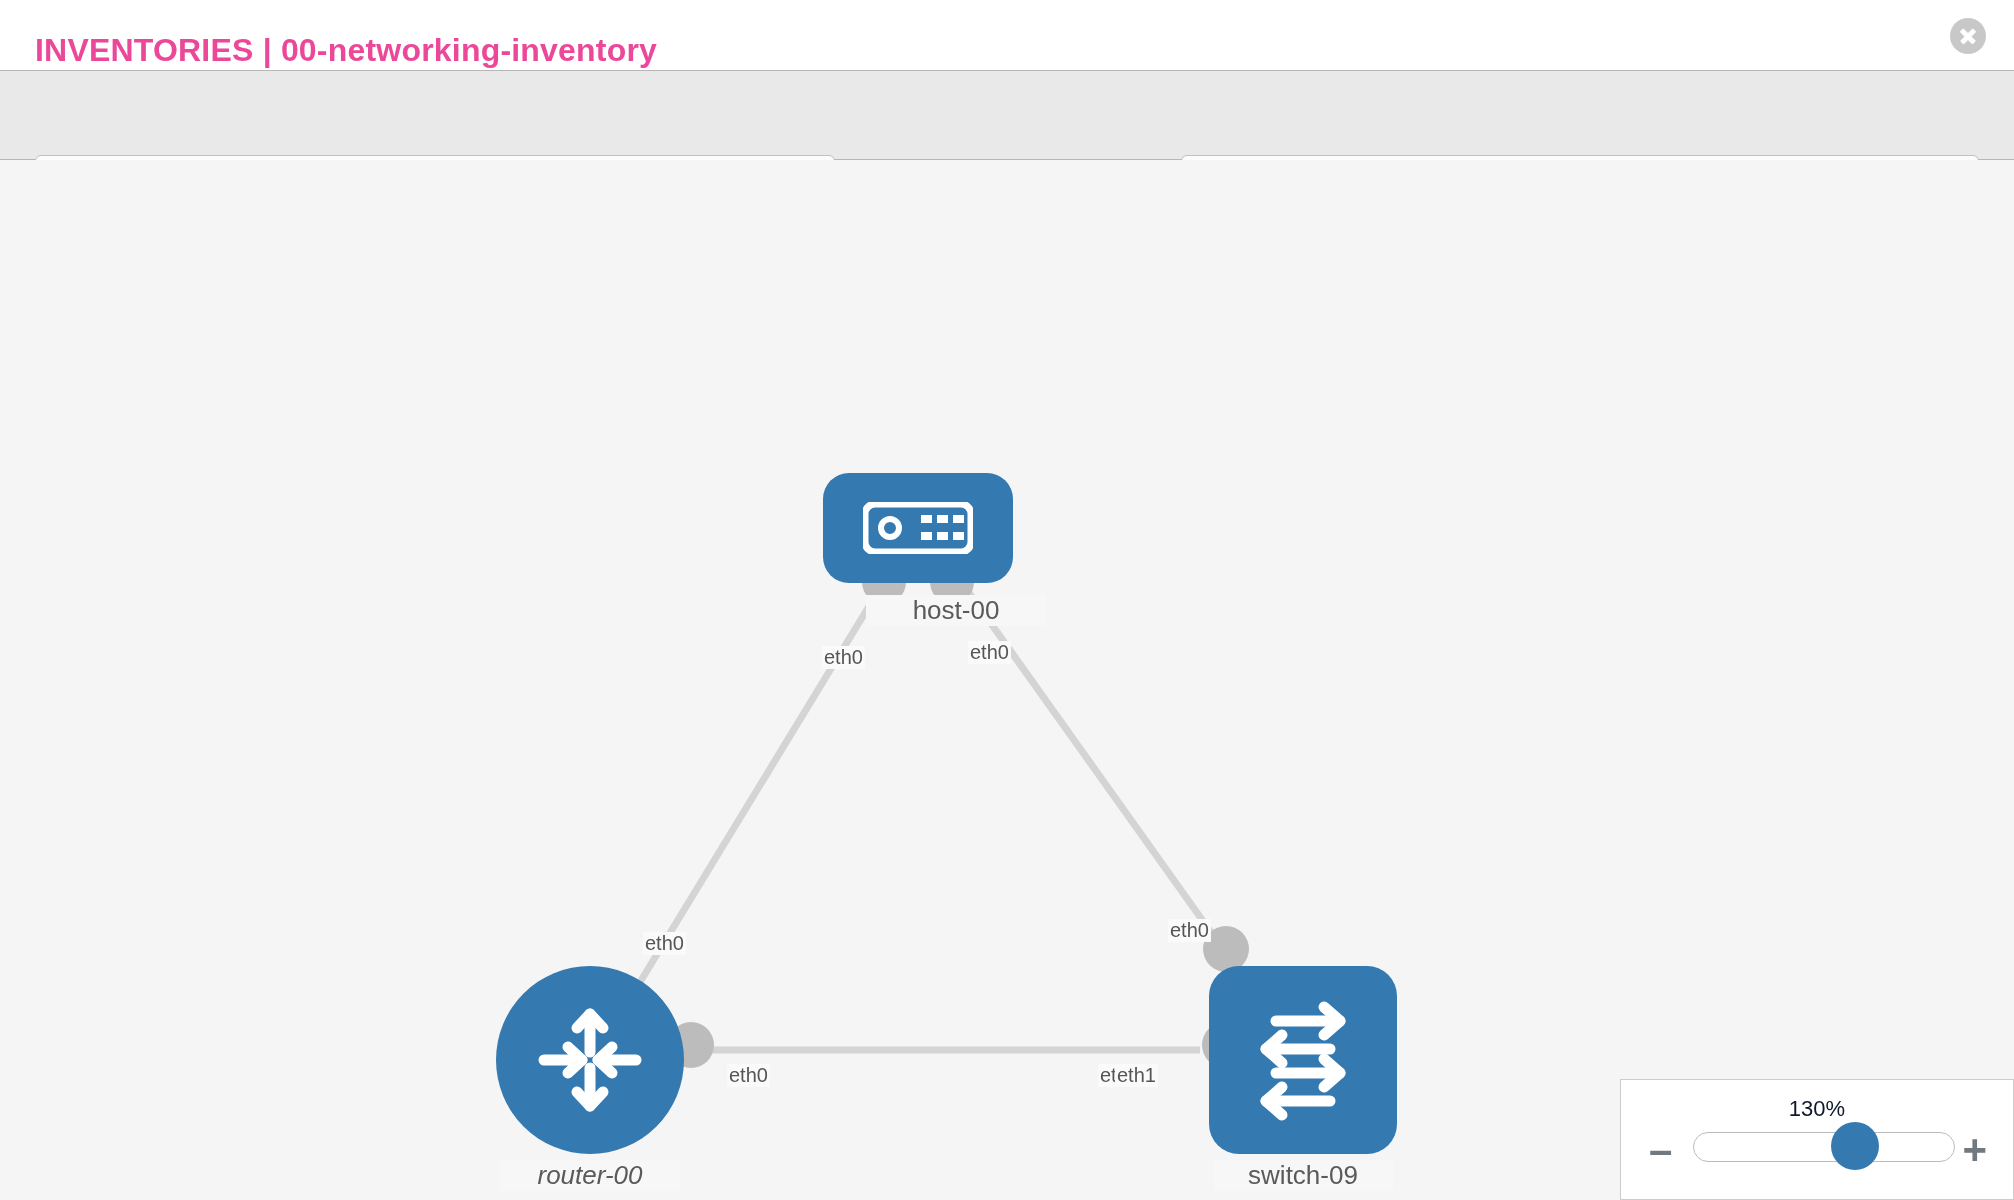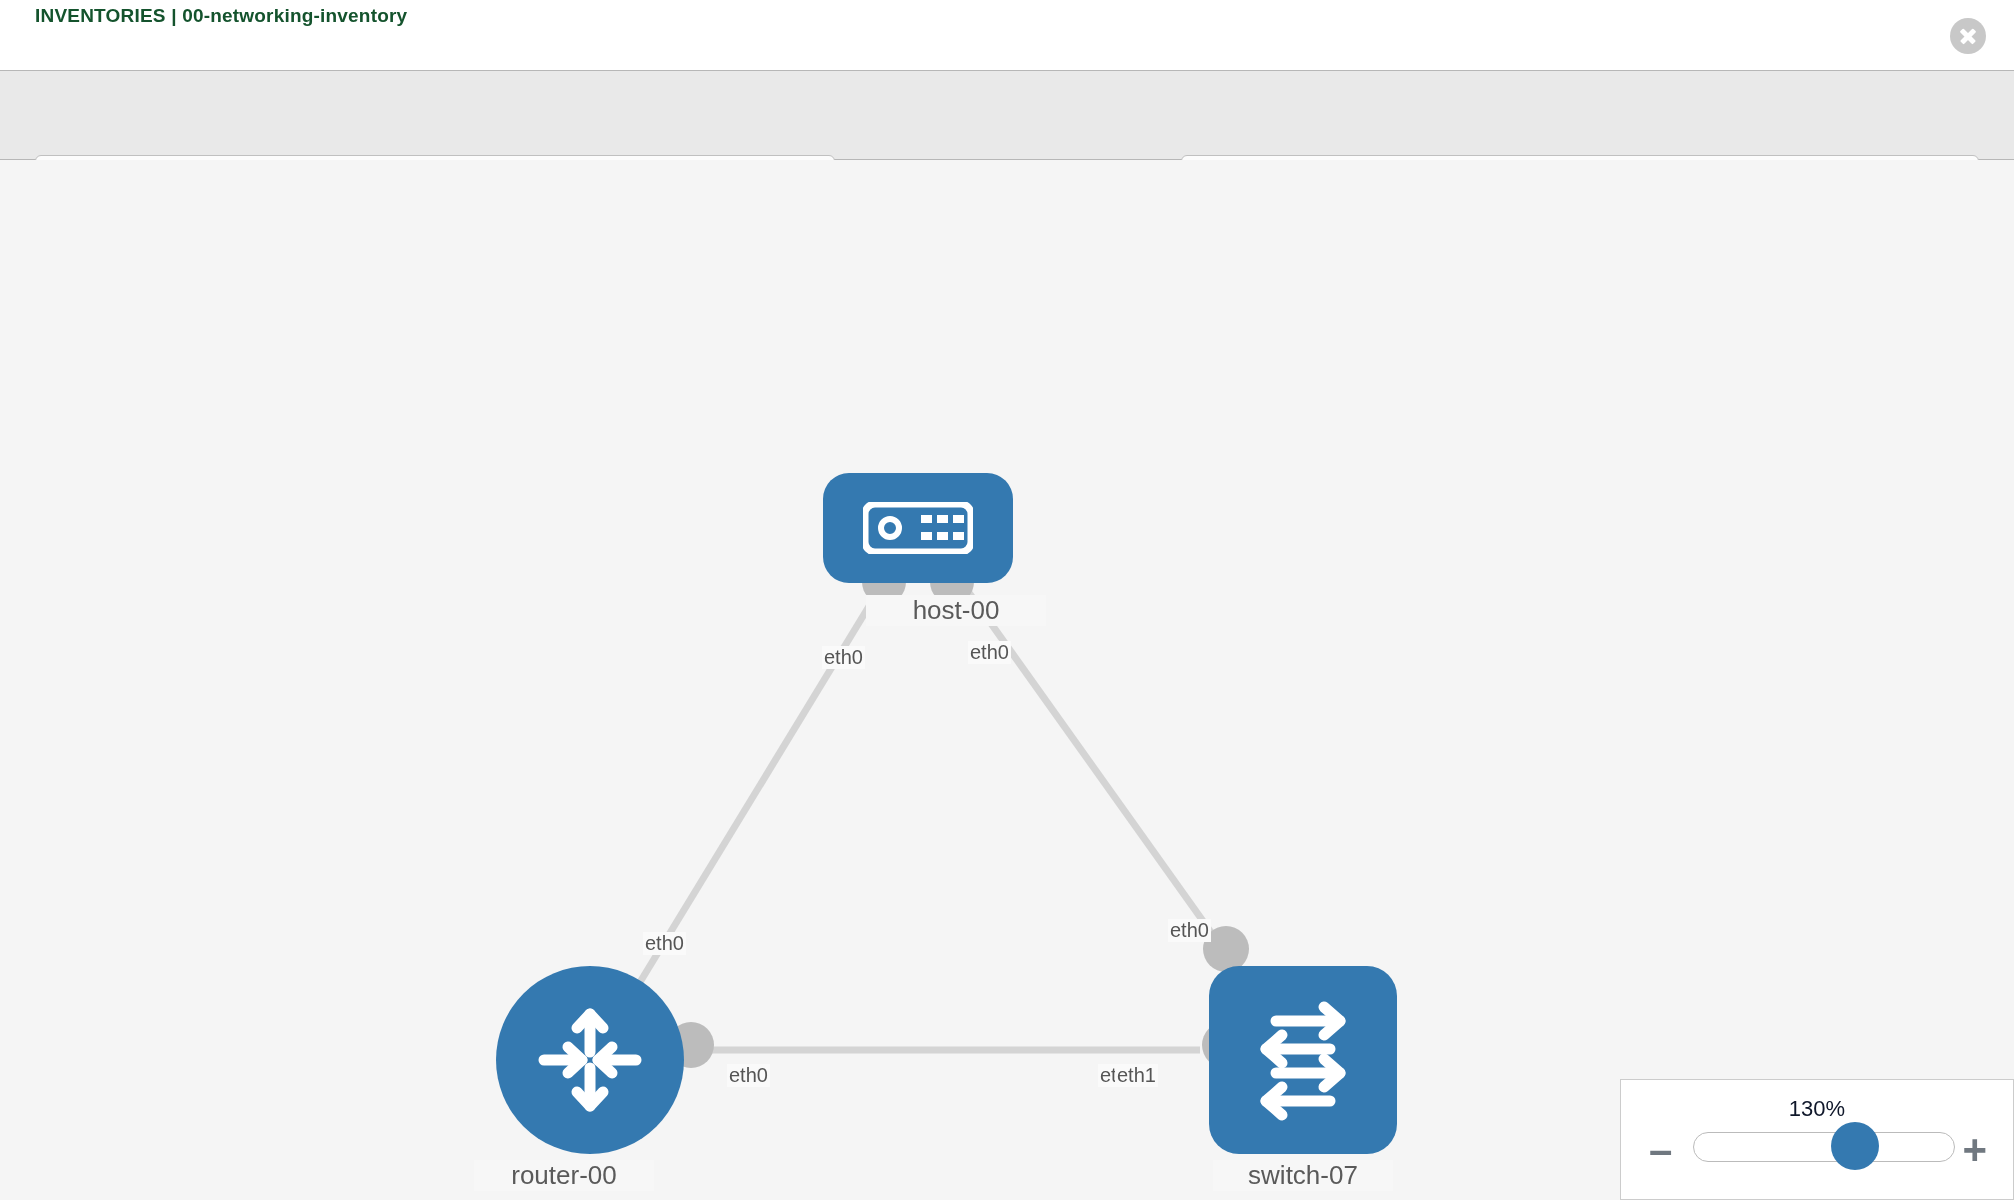--- a/index.html
+++ b/index.html
@@ -12,23 +12,23 @@
   .app { position: relative; width: 2014px; height: 1200px; }
 
   
   .header {
     position: absolute; left: 0; top: 0;
     width: 2014px; height: 71px;
     background: #ffffff;
     border-bottom: 1px solid #b7b7b7;
   }
   .page-title {
-    position: absolute; left: 35px; top: 5px;
-    font-size: 19px; font-weight: bold;
-    color: #14532d; letter-spacing: 0.2px;
+    position: absolute; left: 35px; top: 32px;
+    font-size: 32px; font-weight: bold;
+    color: #ec4899; letter-spacing: 0.2px;
     white-space: nowrap;
   }
   .close-btn {
     position: absolute; right: 28px; top: 18px;
     width: 36px; height: 36px; border-radius: 50%;
     background: #c8c8c8; cursor: pointer;
   }
   .close-btn::before, .close-btn::after {
     content: ""; position: absolute;
     left: 9px; top: 16px; width: 18px; height: 4.5px;
@@ -221,39 +221,39 @@
               <line x1="60" y1="106" x2="60" y2="68"></line>
               <polyline points="47,92 60,106 73,92"></polyline>
               <line x1="14" y1="60" x2="52" y2="60"></line>
               <polyline points="38,47 52,60 38,73"></polyline>
               <line x1="106" y1="60" x2="68" y2="60"></line>
               <polyline points="82,47 68,60 82,73"></polyline>
             </g>
           </svg>
         </div>
       </div>
-      <div class="node-label" style="left:474px; top:1000px; width:180px;">router-00</div>
+      <div class="node-label" style="left:500px; top:1000px; width:180px;font-style:italic;">router-00</div>
 
       <div class="node" style="left:1209px; top:806px; width:188px; height:188px;">
         <div class="node-shape" style="width:188px; height:188px; border-radius:30px;">
           <svg width="126" height="126" viewBox="0 0 126 126" aria-hidden="true">
             <g stroke="#ffffff" stroke-width="11" stroke-linecap="round" stroke-linejoin="round" fill="none">
               <line x1="36" y1="24" x2="100" y2="24"></line>
               <polyline points="84,10 100,24 84,38"></polyline>
               <line x1="90" y1="52" x2="26" y2="52"></line>
               <polyline points="42,38 26,52 42,66"></polyline>
               <line x1="36" y1="76" x2="100" y2="76"></line>
               <polyline points="84,62 100,76 84,90"></polyline>
               <line x1="90" y1="104" x2="26" y2="104"></line>
               <polyline points="42,90 26,104 42,118"></polyline>
             </g>
           </svg>
         </div>
       </div>
-      <div class="node-label" style="left:1213px; top:1000px; width:180px;">switch-07</div>
+      <div class="node-label" style="left:1213px; top:1000px; width:180px;">switch-09</div>
 
       <div class="edge-label" style="left:822px; top:450px;">eth0</div>
       <div class="edge-label" style="left:968px; top:445px;">eth0</div>
       <div class="edge-label" style="left:643px; top:736px;">eth0</div>
       <div class="edge-label" style="left:1168px; top:723px;">eth0</div>
       <div class="edge-label" style="left:727px; top:868px;">eth0</div>
       <div class="edge-label" style="left:1098px; top:868px;">eth</div>
       <div class="edge-label" style="left:1115px; top:868px;text-align:center;">eth1</div>
 
     </div>

